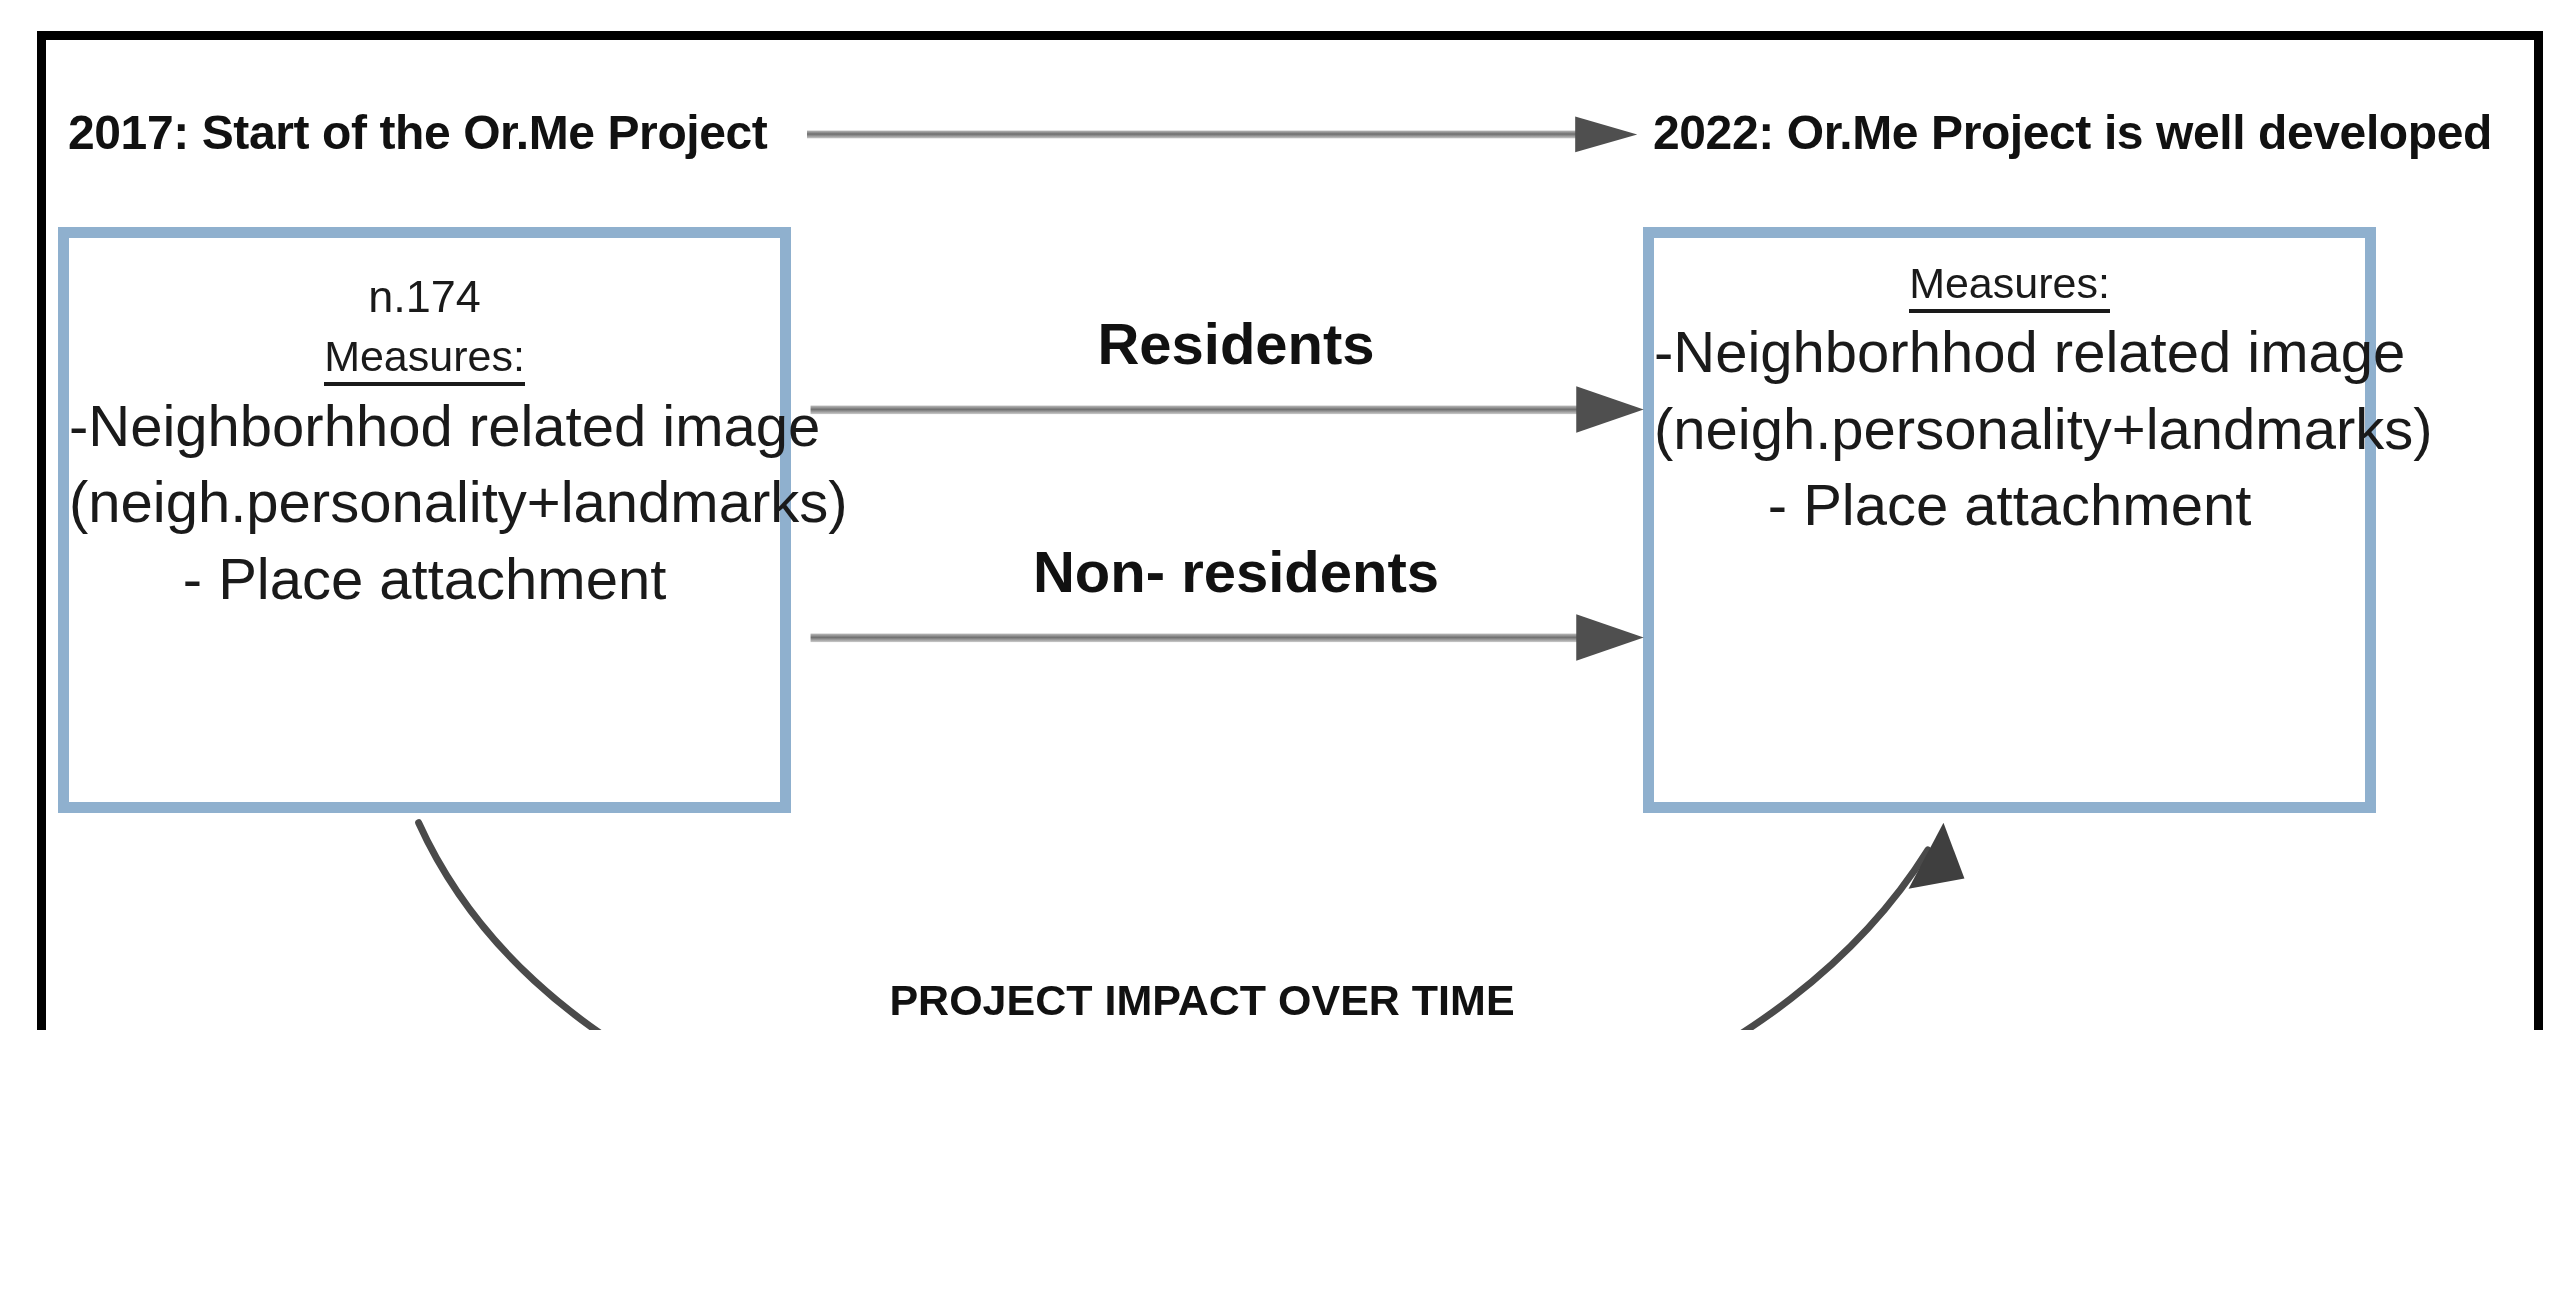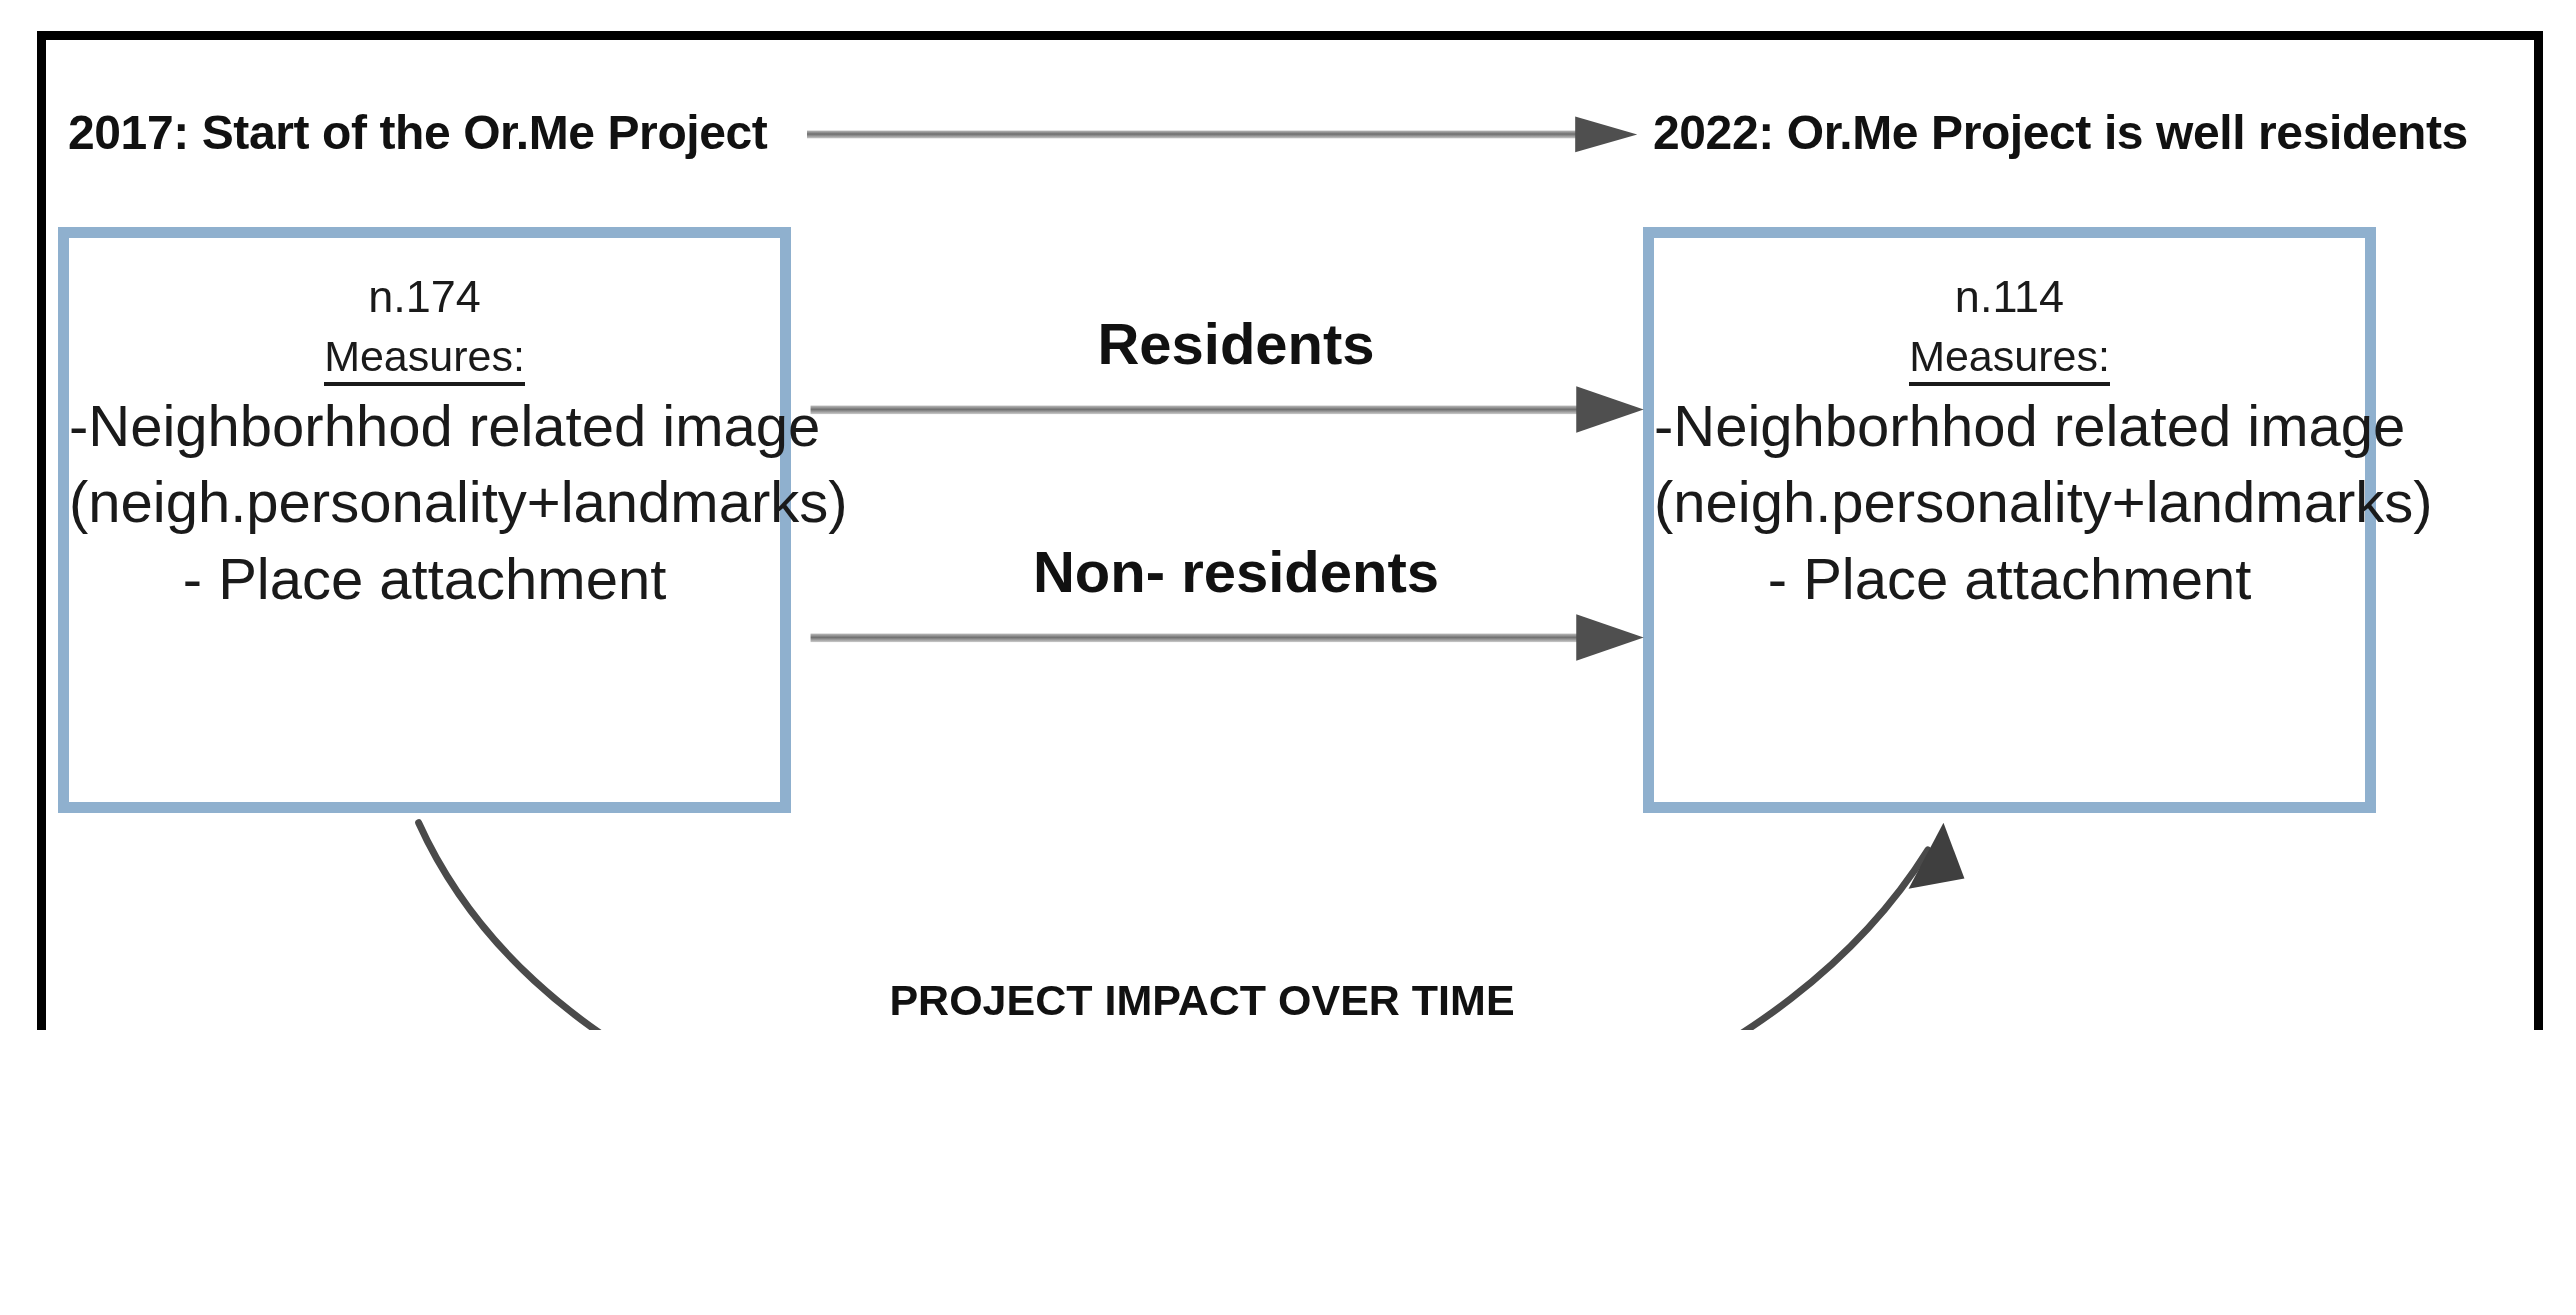--- a/index.html
+++ b/index.html
@@ -147,34 +147,33 @@
           <stop offset="0%" stop-color="#b9b9b9"></stop>
           <stop offset="45%" stop-color="#6e6e6e"></stop>
           <stop offset="100%" stop-color="#c8c8c8"></stop>
         </linearGradient>
       </defs>
       <rect x="0" y="38" width="1000" height="10" fill="url(#shaftGrad)"></rect>
       <polygon points="990,20 1070,43 990,66" fill="#4f4f4f"></polygon>
     </svg>
   </div>
 
-  <div class="timeline-label" id="timeline-end-label">2022: Or.Me Project is well residents</div>
+  <div class="timeline-label" id="timeline-end-label">2022: Or.Me Project is well developed</div>
 
   <div class="phase-box" id="box-2017">
     <div class="box-count">n.174</div>
     <div class="box-measures">
       <span>Measures:</span>
     </div>
     <div class="box-line">-Neighborhhod related image</div>
     <div class="box-line">(neigh.personality+landmarks)</div>
     <div class="box-line">- Place attachment</div>
   </div>
 
   <div class="phase-box" id="box-2022">
-    <div class="box-count">n.114</div>
     <div class="box-measures">
       <span>Measures:</span>
     </div>
     <div class="box-line">-Neighborhhod related image</div>
     <div class="box-line">(neigh.personality+landmarks)</div>
     <div class="box-line">- Place attachment</div>
   </div>
 
   <div class="flow-label" id="flow-label-residents">Residents</div>
 

